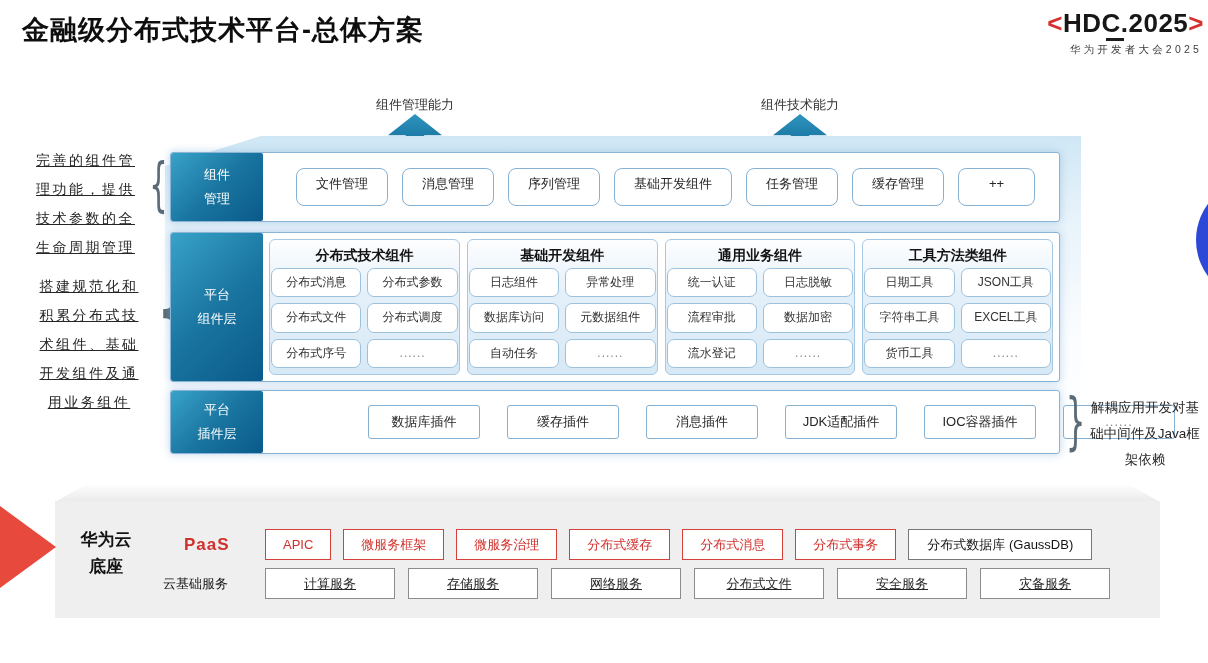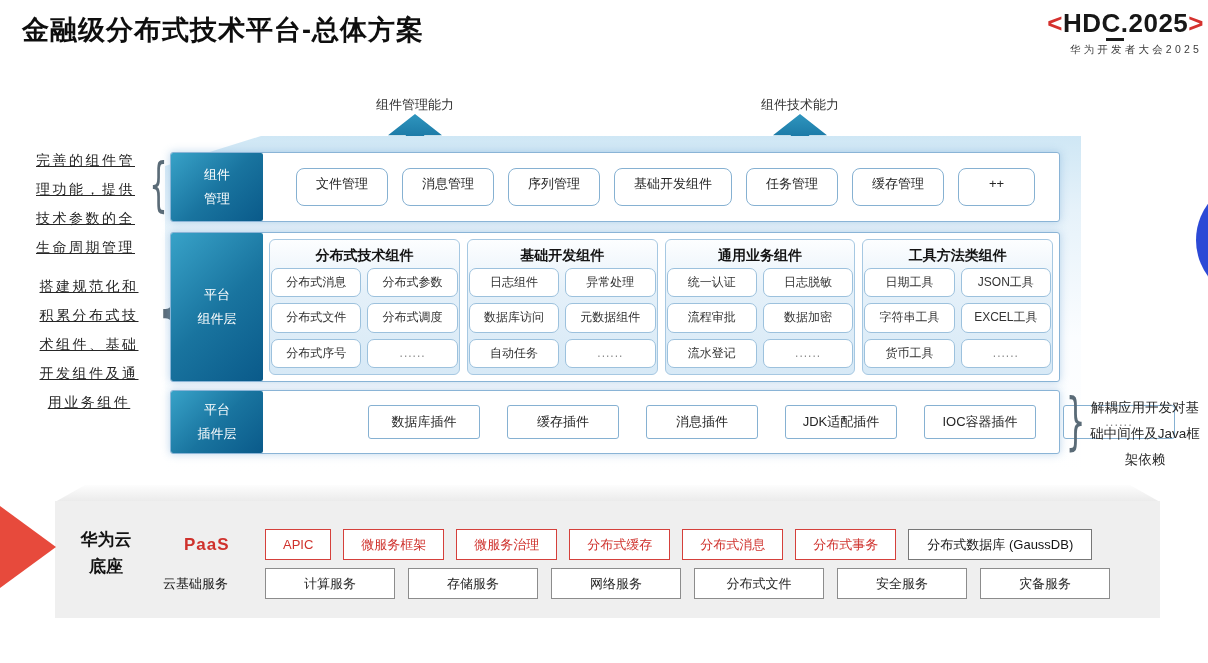--- a/index.html
+++ b/index.html
@@ -72,21 +72,21 @@
               color:#cf312c;letter-spacing:1px;}
   #cloud-label{position:absolute;left:163px;top:568px;height:31px;line-height:31px;font-size:13px;color:#131313;}
   #paas-row{position:absolute;left:265px;top:529px;display:flex;gap:12px;}
   .flexrow{display:flex;gap:12px;}
   #paas-row .item{height:31px;line-height:29px;padding:0 17px;border:1px solid #d5403b;color:#cf312c;background:#fff;
                   font-size:13px;text-align:center;box-sizing:border-box;white-space:nowrap;}
   .dbbox{height:31px;line-height:29px;padding:0 18px;border:1px solid #777;color:#141414;background:#fff;
          font-size:13px;box-sizing:border-box;white-space:nowrap;}
   #cloud-row{position:absolute;left:265px;top:568px;display:flex;gap:13px;}
   #cloud-row .item{width:130px;height:31px;line-height:29px;border:1px solid #8c8c8c;background:#fff;color:#262626;
-                   font-size:13px;text-align:center;box-sizing:border-box;white-space:nowrap;}
+                   font-size:13px;text-align:center;box-sizing:border-box;white-space:nowrap;text-decoration:underline;}
 
   
   #wedge{position:absolute;left:0;top:506px;width:56px;height:82px;background:#e74a3c;
          clip-path:polygon(0 0,100% 50%,0 100%);}
   #bluecircle{position:absolute;left:1196px;top:179px;width:122px;height:122px;border-radius:50%;background:#2b49d6;}
 </style>
 </head>
 <body>
 
 <div class="canvas">

